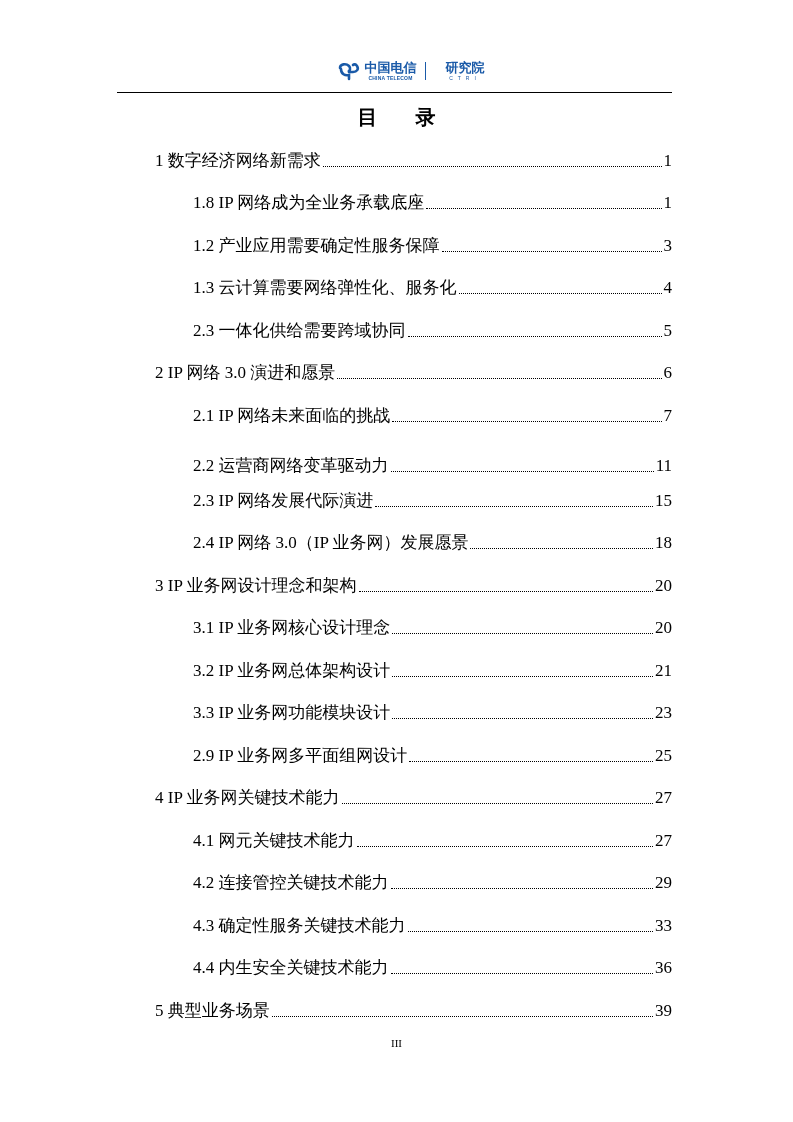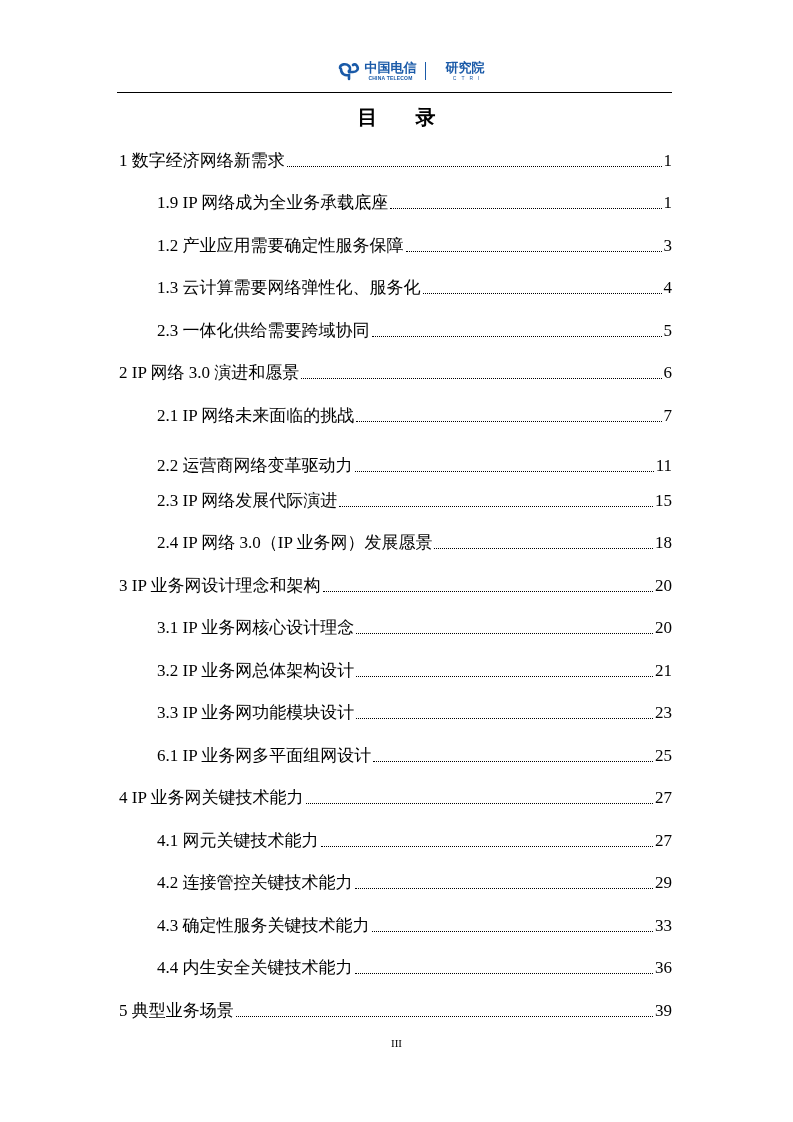--- a/index.html
+++ b/index.html
@@ -59,21 +59,21 @@
     }
     .brand-sep {
       width: 1px;
       height: 18px;
       background: #1a5aa8;
       margin: 0 4px;
     }
     .inst-block {
       display: flex;
       flex-direction: column;
-      align-items: flex-end;
+      align-items: center;
       line-height: 1;
       margin-left: 12px;
     }
     .inst-cn {
       font-family: "DejaVu Sans", sans-serif;
       font-size: 13px;
       font-weight: bold;
       color: #1a5aa8;
     }
     .inst-en {
@@ -122,20 +122,21 @@
       font-size: 17px;
       line-height: 22px;
     }
     .toc-row.level-2 {
       left: 38px;
       width: 515px;
     }
     .toc-text {
       white-space: nowrap;
       font-family: "Liberation Serif", "DejaVu Serif", serif;
+      margin-left: 36px;
     }
     .toc-leader {
       flex: 1;
       margin: 0 2px;
       height: 1px;
       border-bottom: 1.6px dotted #000;
       margin-bottom: 5px;
     }
     .toc-page {
       white-space: nowrap;
@@ -177,21 +178,21 @@
   <span>目</span><span class="gap"></span><span>录</span>
 </div>
 
 <div class="toc">
   <div class="toc-row level-1" style="top:0px">
     <span class="toc-text">1  数字经济网络新需求</span>
     <span class="toc-leader"></span>
     <span class="toc-page">1</span>
   </div>
   <div class="toc-row level-2" style="top:42px">
-    <span class="toc-text">1.9 IP 网络成为全业务承载底座</span>
+    <span class="toc-text">1.8 IP 网络成为全业务承载底座</span>
     <span class="toc-leader"></span>
     <span class="toc-page">1</span>
   </div>
   <div class="toc-row level-2" style="top:85px">
     <span class="toc-text">1.2  产业应用需要确定性服务保障</span>
     <span class="toc-leader"></span>
     <span class="toc-page">3</span>
   </div>
   <div class="toc-row level-2" style="top:127px">
     <span class="toc-text">1.3  云计算需要网络弹性化、服务化</span>
@@ -242,21 +243,21 @@
     <span class="toc-text">3.2 IP 业务网总体架构设计</span>
     <span class="toc-leader"></span>
     <span class="toc-page">21</span>
   </div>
   <div class="toc-row level-2" style="top:552px">
     <span class="toc-text">3.3 IP 业务网功能模块设计</span>
     <span class="toc-leader"></span>
     <span class="toc-page">23</span>
   </div>
   <div class="toc-row level-2" style="top:595px">
-    <span class="toc-text">6.1 IP 业务网多平面组网设计</span>
+    <span class="toc-text">2.9 IP 业务网多平面组网设计</span>
     <span class="toc-leader"></span>
     <span class="toc-page">25</span>
   </div>
   <div class="toc-row level-1" style="top:637px">
     <span class="toc-text">4 IP 业务网关键技术能力</span>
     <span class="toc-leader"></span>
     <span class="toc-page">27</span>
   </div>
   <div class="toc-row level-2" style="top:680px">
     <span class="toc-text">4.1  网元关键技术能力</span>

